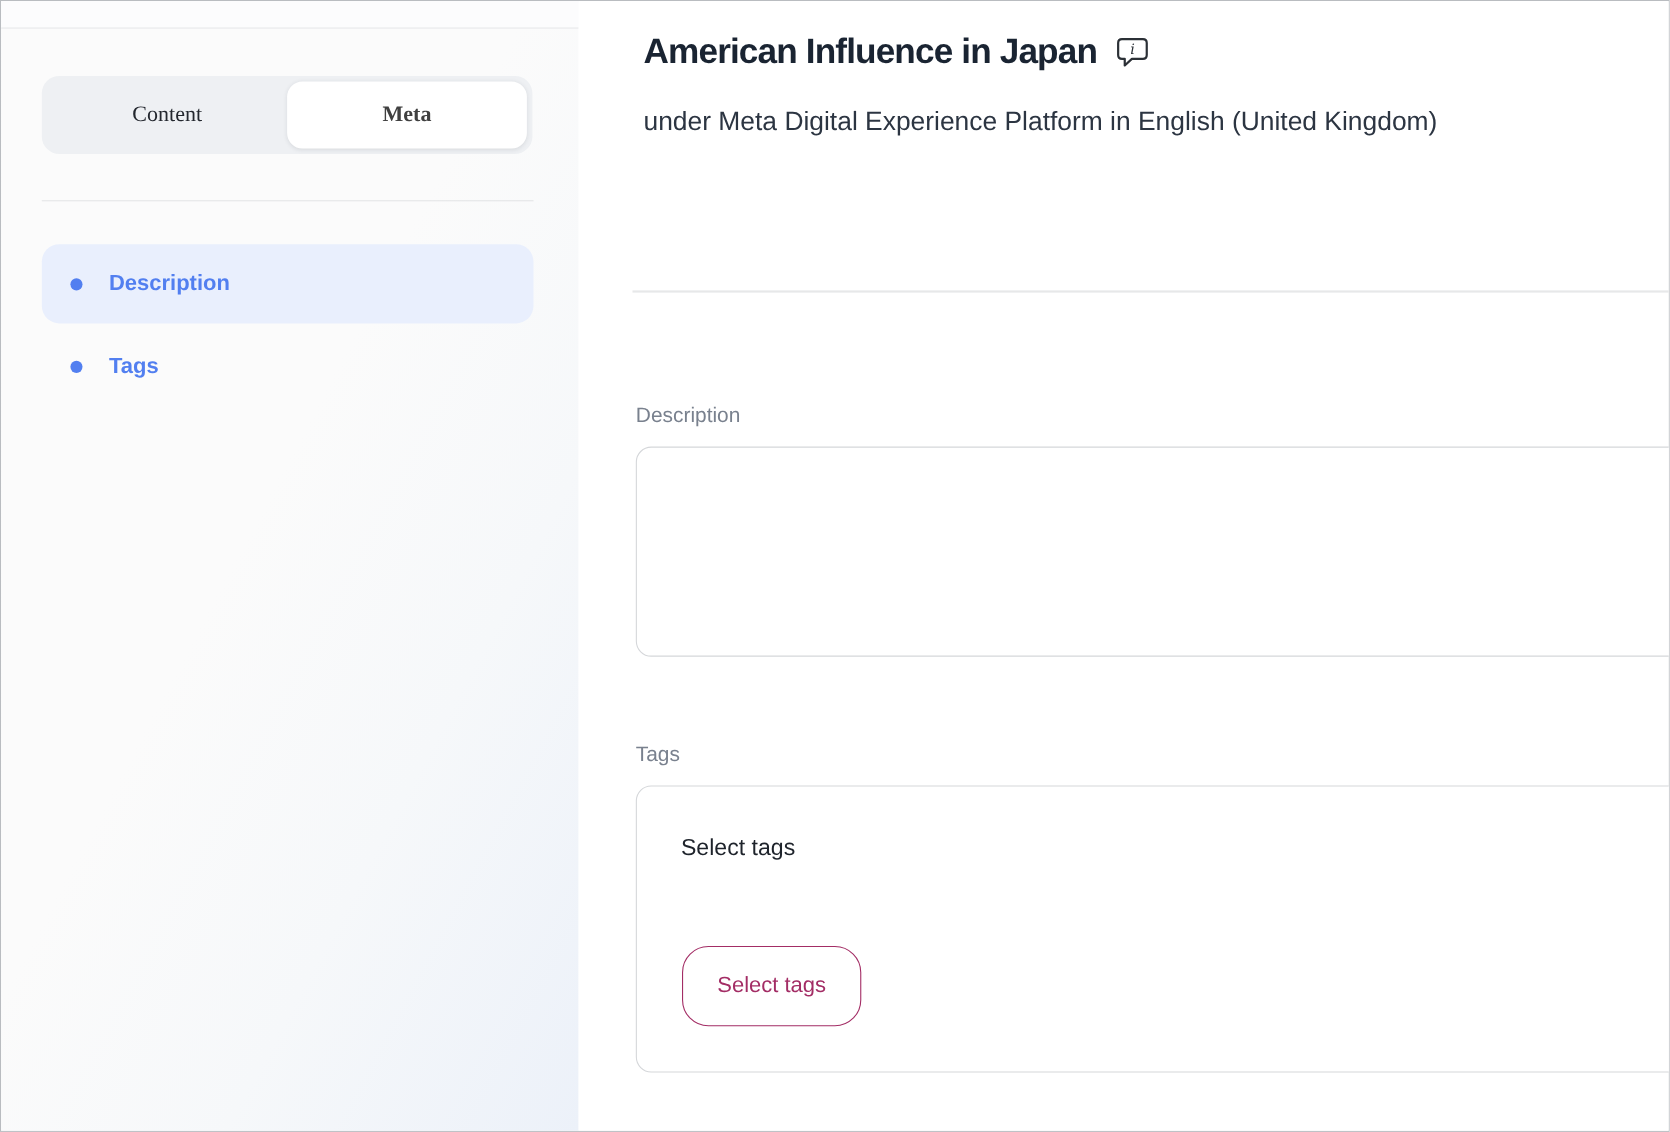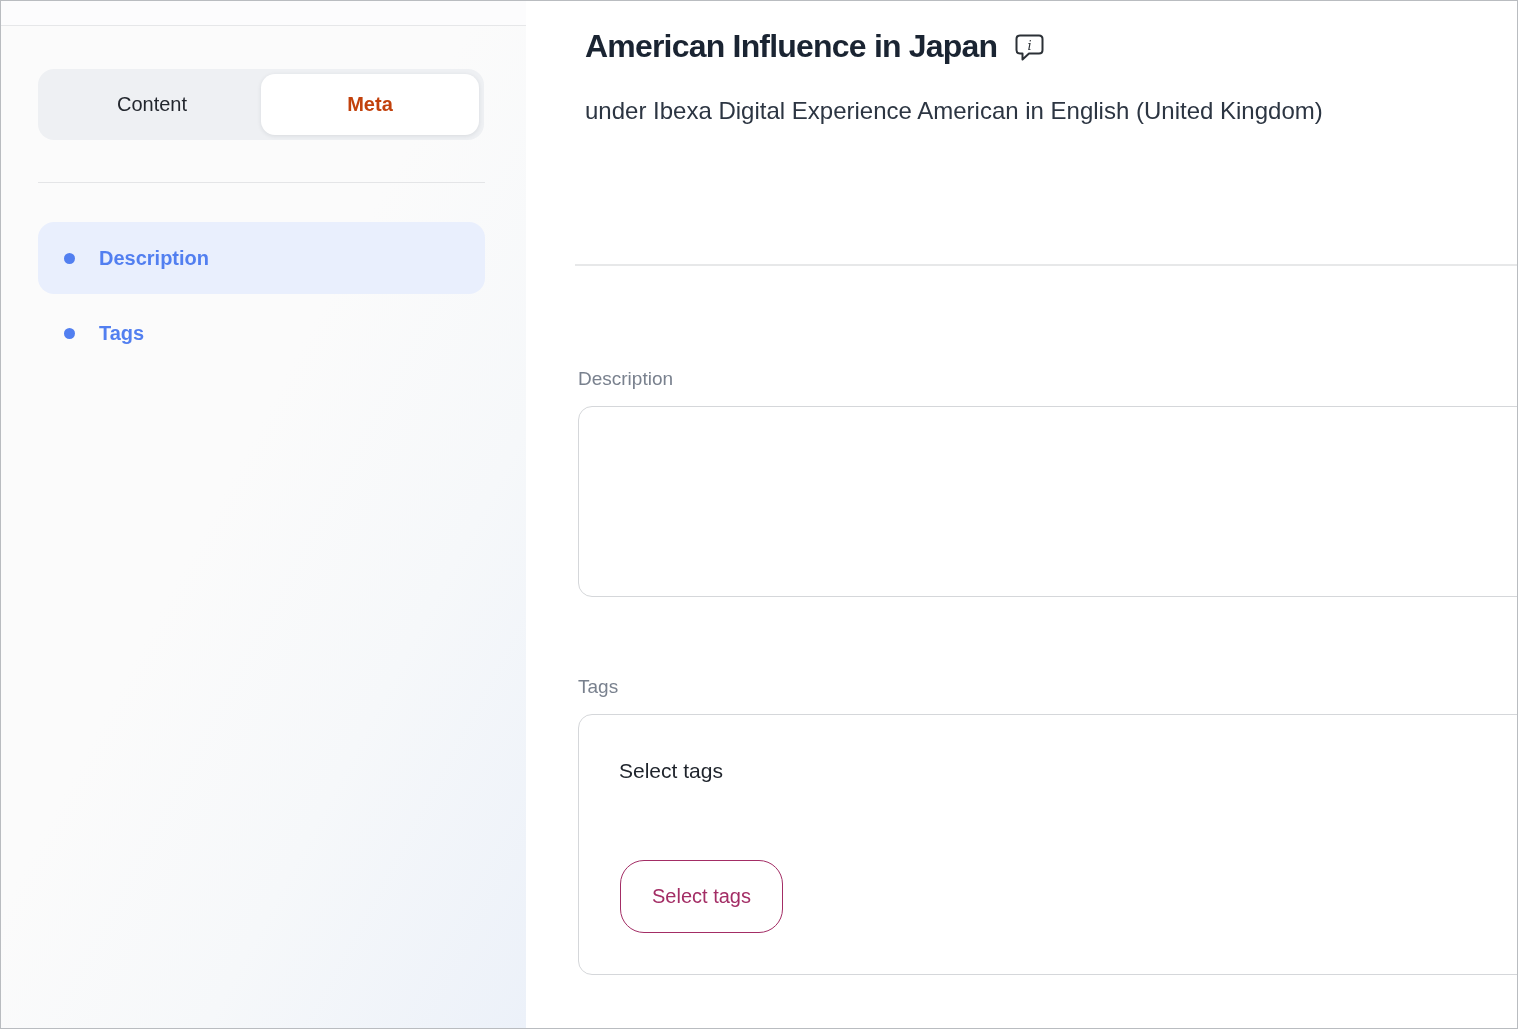--- a/index.html
+++ b/index.html
@@ -40,32 +40,32 @@
     border-radius: 16px;
     display: flex;
     padding: 5px;
     box-sizing: border-box;
   }
   .toggle-option {
     flex: 1;
     border: none;
     background: transparent;
     border-radius: 14px;
-    font-family: Liberation Sans, sans-serif;
+    font-family: Liberation Serif, serif;
     font-size: 20px;
     color: #23272e;
     cursor: pointer;
     display: flex;
     align-items: center;
     justify-content: center;
   }
   .toggle-option.active {
     background: #ffffff;
     font-weight: 700;
-    color: #c2410c;
+    color: #404040;
     box-shadow: 0 1px 4px rgba(30,35,45,0.10);
     text-align: right;
   }
   .sidebar-divider {
     position: absolute;
     left: 37px; top: 181px;
     width: 447px; height: 1px;
     background: #e4e5e7;
   }
   .anchors {
@@ -220,21 +220,21 @@
     <div class="title-row">
       <h1 class="page-title">American Influence in Japan</h1>
       <span class="info-icon">
         <svg width="29" height="27" viewBox="0 0 29 27" fill="none" xmlns="http://www.w3.org/2000/svg">
           <path d="M5 1.5 H24 Q27.5 1.5 27.5 5 V16 Q27.5 19.5 24 19.5 H14 L7.5 25.5 V19.5 H5 Q1.5 19.5 1.5 16 V5 Q1.5 1.5 5 1.5 Z" stroke="#2b3036" stroke-width="2" stroke-linejoin="round" fill="none"></path>
           <text x="14.5" y="15.5" text-anchor="middle" font-size="13" font-family="DejaVu Serif, serif" font-style="italic" fill="#2b3036">i</text>
         </svg>
       </span>
     </div>
 
-    <div class="subtitle">under Ibexa Digital Experience American in English (United Kingdom)</div>
+    <div class="subtitle">under Meta Digital Experience Platform in English (United Kingdom)</div>
 
     <div class="main-divider"></div>
 
     <label class="field-label label-description">Description</label>
     <textarea class="textarea" aria-label="Description" style=""></textarea>
 
     <label class="field-label label-tags">Tags</label>
     <div class="tags-box">
       <div class="tags-title">Select tags</div>
       <button class="select-tags-button">Select tags</button>

